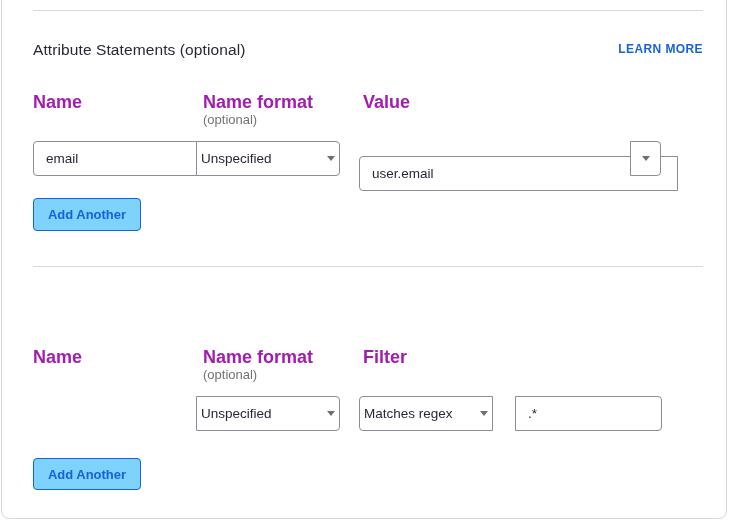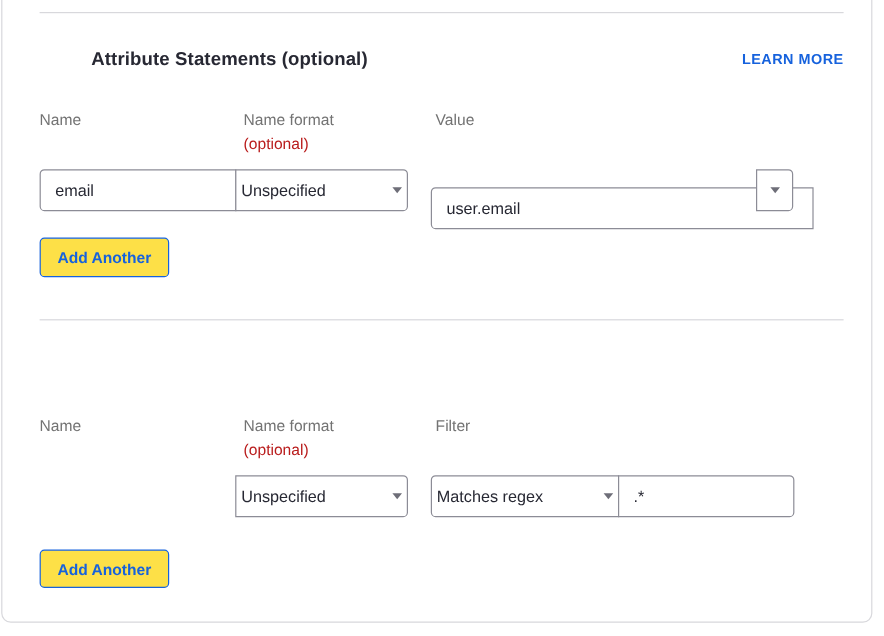--- a/index.html
+++ b/index.html
@@ -8,29 +8,29 @@
     background:#ffffff;
     font-family:"Liberation Sans","DejaVu Sans",sans-serif;
     color:#272833;
   }
   .panel{
     position:absolute;left:1px;top:-14px;width:724px;height:531px;
     background:#ffffff;border:1px solid #d8d8dc;border-radius:8px;
   }
   .divider{position:absolute;left:33px;width:670px;height:1px;background:#d8d8dc;}
   .section-title{
-    position:absolute;left:33px;font-size:15.5px;font-weight:bold;
-    color:#272833;letter-spacing:.1px;margin-left:43px;
+    position:absolute;left:33px;font-size:15.5px;font-weight:normal;
+    color:#272833;letter-spacing:.1px;
   }
   .learn-more{
     position:absolute;right:34px;top:42px;font-size:12px;font-weight:600;
     color:#1662dd;letter-spacing:.4px;cursor:pointer;text-decoration:none;margin-left:26px;
   }
-  .col-head{position:absolute;font-size:13px;font-weight:normal;color:#737373;}
-  .col-sub{position:absolute;font-size:13px;color:#b91c1c;}
+  .col-head{position:absolute;font-size:18px;font-weight:bold;color:#a21caf;}
+  .col-sub{position:absolute;font-size:13px;color:#737373;}
   .field{
     position:absolute;height:35px;box-sizing:border-box;
     border:1px solid #8c8c96;background:#fff;
     font-family:"Liberation Sans","DejaVu Sans",sans-serif;
     font-size:13.5px;color:#272833;
   }
   input.field{padding:12px 12px;outline:none;}
   .seg-left{border-radius:4px 0 0 4px;}
   .seg-right{border-radius:0 4px 4px 0;}
   .select{
@@ -40,21 +40,21 @@
   .caret{
     width:0;height:0;border-left:4px solid transparent;
     border-right:4px solid transparent;border-top:5px solid #6e6e78;
     flex:0 0 auto;
   }
   .arrow-btn{
     display:flex;align-items:center;justify-content:center;cursor:pointer;
   }
   .add-btn{
     position:absolute;left:33px;width:108px;height:33px;box-sizing:border-box;
-    background:#fde047;border:1px solid #1662dd;border-radius:4px;
+    background:#7dd3fc;border:1px solid #1662dd;border-radius:4px;
     color:#1662dd;font-size:13px;font-weight:bold;
     display:flex;align-items:center;justify-content:center;cursor:pointer;
     font-family:"Liberation Sans","DejaVu Sans",sans-serif;
   }
 </style>
 </head>
 <body>
 
 <div class="canvas">
   <div class="panel"></div>
@@ -91,21 +91,21 @@
   <div class="col-head" style="left:203px;top:347px;">Name format</div>
   <div class="col-sub" style="left:203px;top:367px;">(optional)</div>
   <div class="col-head" style="left:363px;top:347px;text-align:center;">Filter</div>
 
 
   <div class="field seg-right select" style="left:196px;top:396px;width:144px;">
     <span>Unspecified</span>
     <span class="caret"></span>
   </div>
 
-  <div class="field seg-left select" style="left:359px;top:396px;width:157px;">
+  <div class="field seg-left select" style="left:359px;top:396px;width:134px;">
     <span>Matches regex</span>
     <span class="caret"></span>
   </div>
 
   <input class="field seg-right" style="left: 515px; top: 396px; width: 147px;" value=".*">
 
   <button class="add-btn" style="top:458px;height:32px;">Add Another</button>
 </div>
 
 </body></html>

